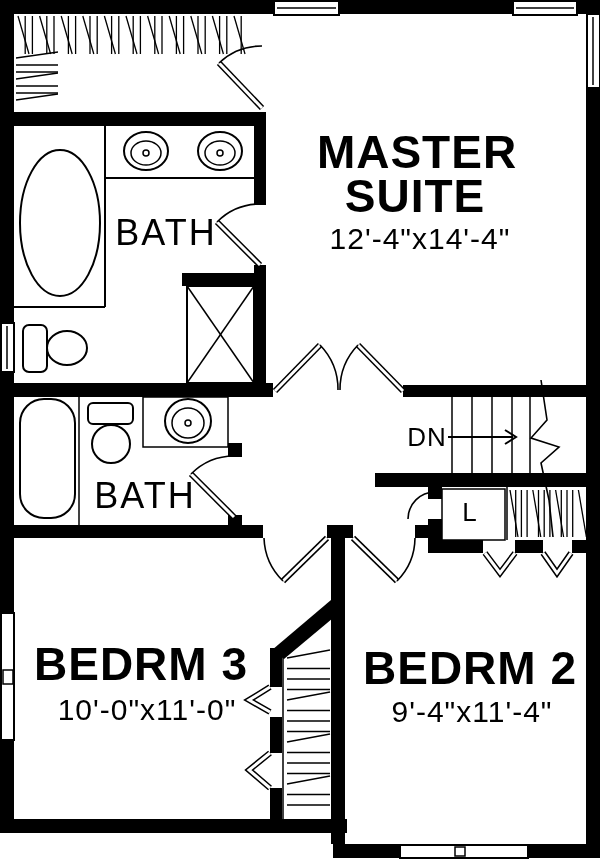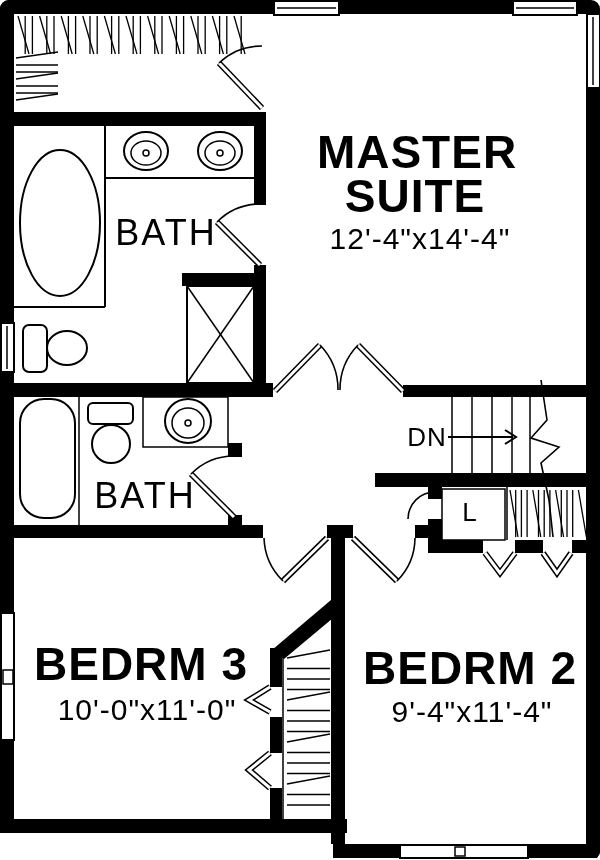--- a/index.html
+++ b/index.html
@@ -1,16 +1,16 @@
 <!DOCTYPE html>
 <html><head>
 <meta charset="utf-8">
 <style>
   html,body{margin:0;padding:0;background:#ffffff;}
-  #plan-wrap{position:relative;width:600px;height:860px;background:#ffffff;overflow:hidden;border-radius:9px;}
+  #plan-wrap{position:relative;width:600px;height:860px;background:#ffffff;overflow:hidden;}
   svg{display:block;}
   text{font-family:"Liberation Sans","DejaVu Sans",sans-serif;fill:#000;}
   .room-name{font-weight:700;font-size:46px;letter-spacing:1px;}
   .room-dims{font-weight:400;font-size:30px;letter-spacing:1px;}
   .bath-label{font-weight:400;font-size:36px;letter-spacing:2px;}
   .small-label{font-weight:400;font-size:26px;letter-spacing:1px;}
   .wall{fill:#000;stroke:none;}
   .thin{stroke:#000;stroke-width:2;fill:none;}
   .thin15{stroke:#000;stroke-width:1.5;fill:none;}
   .leaf-b{stroke:#000;stroke-width:6;fill:none;}

